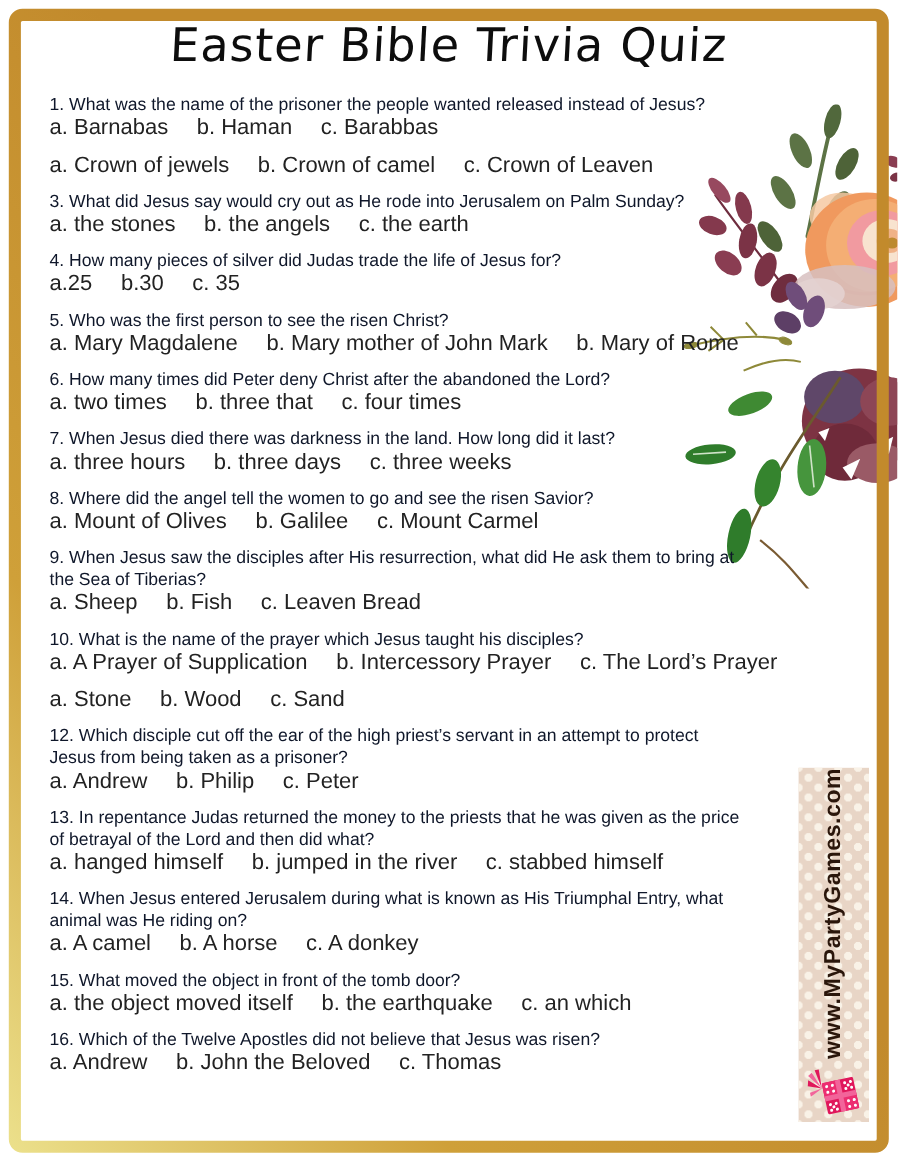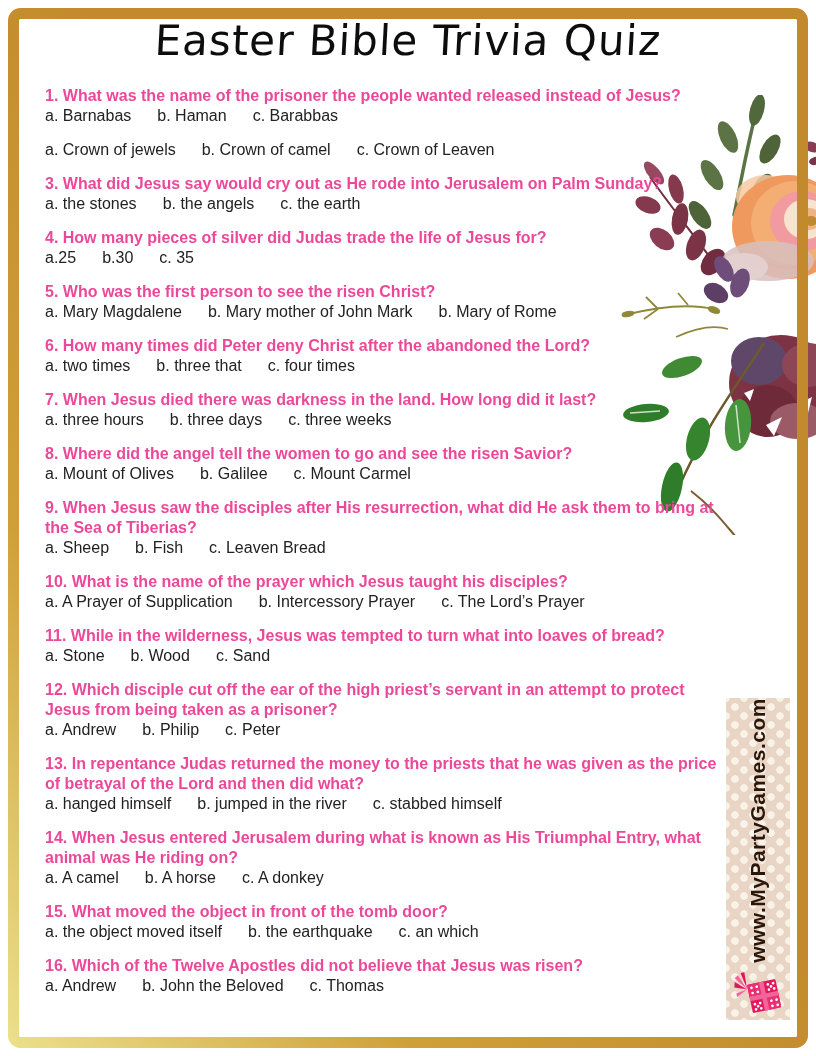--- a/index.html
+++ b/index.html
@@ -12,24 +12,24 @@
   
   .flowers { position:absolute; top:95px; right:0; z-index:1; pointer-events:none; }
   .title {
     position:absolute; top:16px; left:0; width:100%; text-align:center; z-index:2;
     font-family:"DejaVu Sans", sans-serif; font-size:42px; font-weight:400;
     color:#0d0d0d; letter-spacing:1px; transform:skewX(-3deg);
   }
   .content { position:absolute; left:45px; top:86px; width:727px; z-index:2; }
   .q { margin:0 0 14px 0; }
   .qt {
-    font-weight:bold; font-size:16px; line-height:20px; white-space:pre-line;
-    color:#ec4899;
-  }
-  .qo { display:flex; gap:26px; font-size:16px; line-height:20px; color:#222; }
+    font-weight:normal; font-size:16px; line-height:20px; white-space:pre-line;
+    color:#0f172a;
+  }
+  .qo { display:flex; gap:26px; font-size:20px; line-height:20px; color:#222; }
   .qo span { white-space:nowrap; }
   
   .strip {
     position:absolute; top:698px; right:26px; width:64px; height:322px; z-index:3;
     background-color:#e8d5c6;
     background-image:
       radial-gradient(circle, #f9f2e7 3.5px, transparent 4px),
       radial-gradient(circle, #f9f2e7 3.5px, transparent 4px);
     background-size:18px 18px;
     background-position:0 0, 9px 9px;
@@ -213,21 +213,20 @@
       </div>
       <div class="q">
         <div class="qt">10. What is the name of the prayer which Jesus taught his disciples?</div>
         <div class="qo">
           <span>a. A Prayer of Supplication</span>
           <span>b. Intercessory Prayer</span>
           <span>c. The Lord’s Prayer</span>
         </div>
       </div>
       <div class="q">
-        <div class="qt">11. While in the wilderness, Jesus was tempted to turn what into loaves of bread?</div>
         <div class="qo">
           <span>a. Stone</span>
           <span>b. Wood</span>
           <span>c. Sand</span>
         </div>
       </div>
       <div class="q">
         <div class="qt">12. Which disciple cut off the ear of the high priest’s servant in an attempt to protect
 Jesus from being taken as a prisoner?</div>
         <div class="qo">

